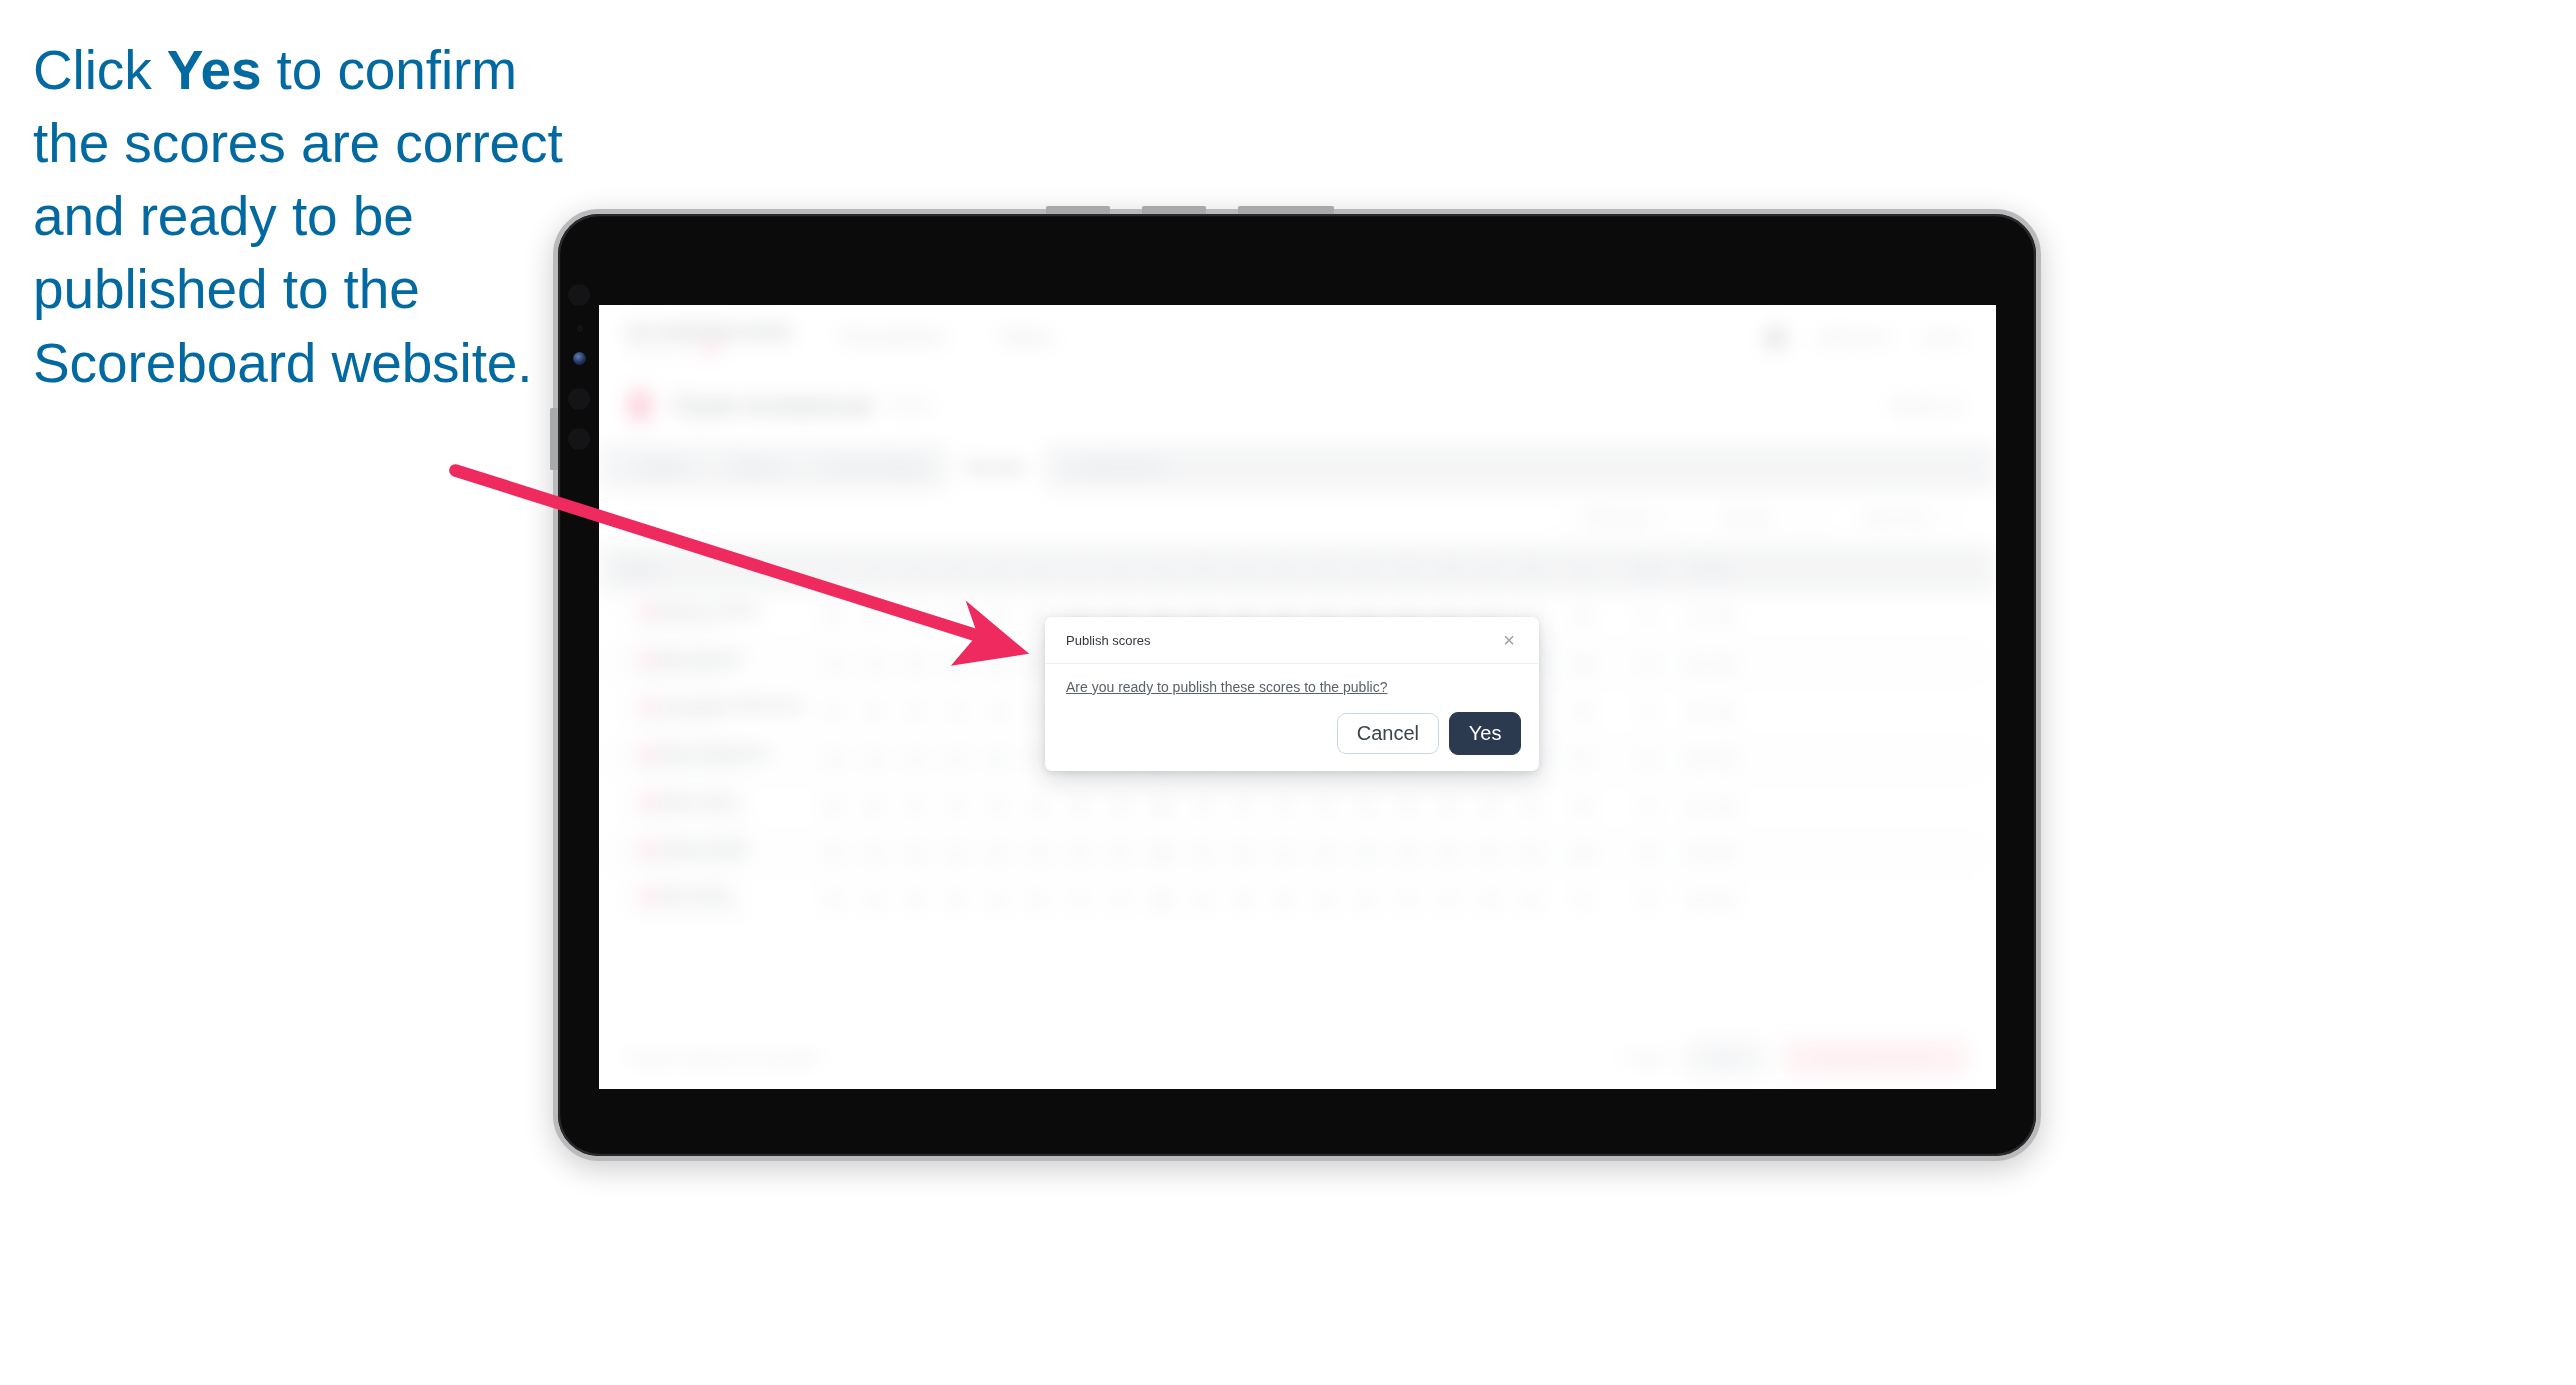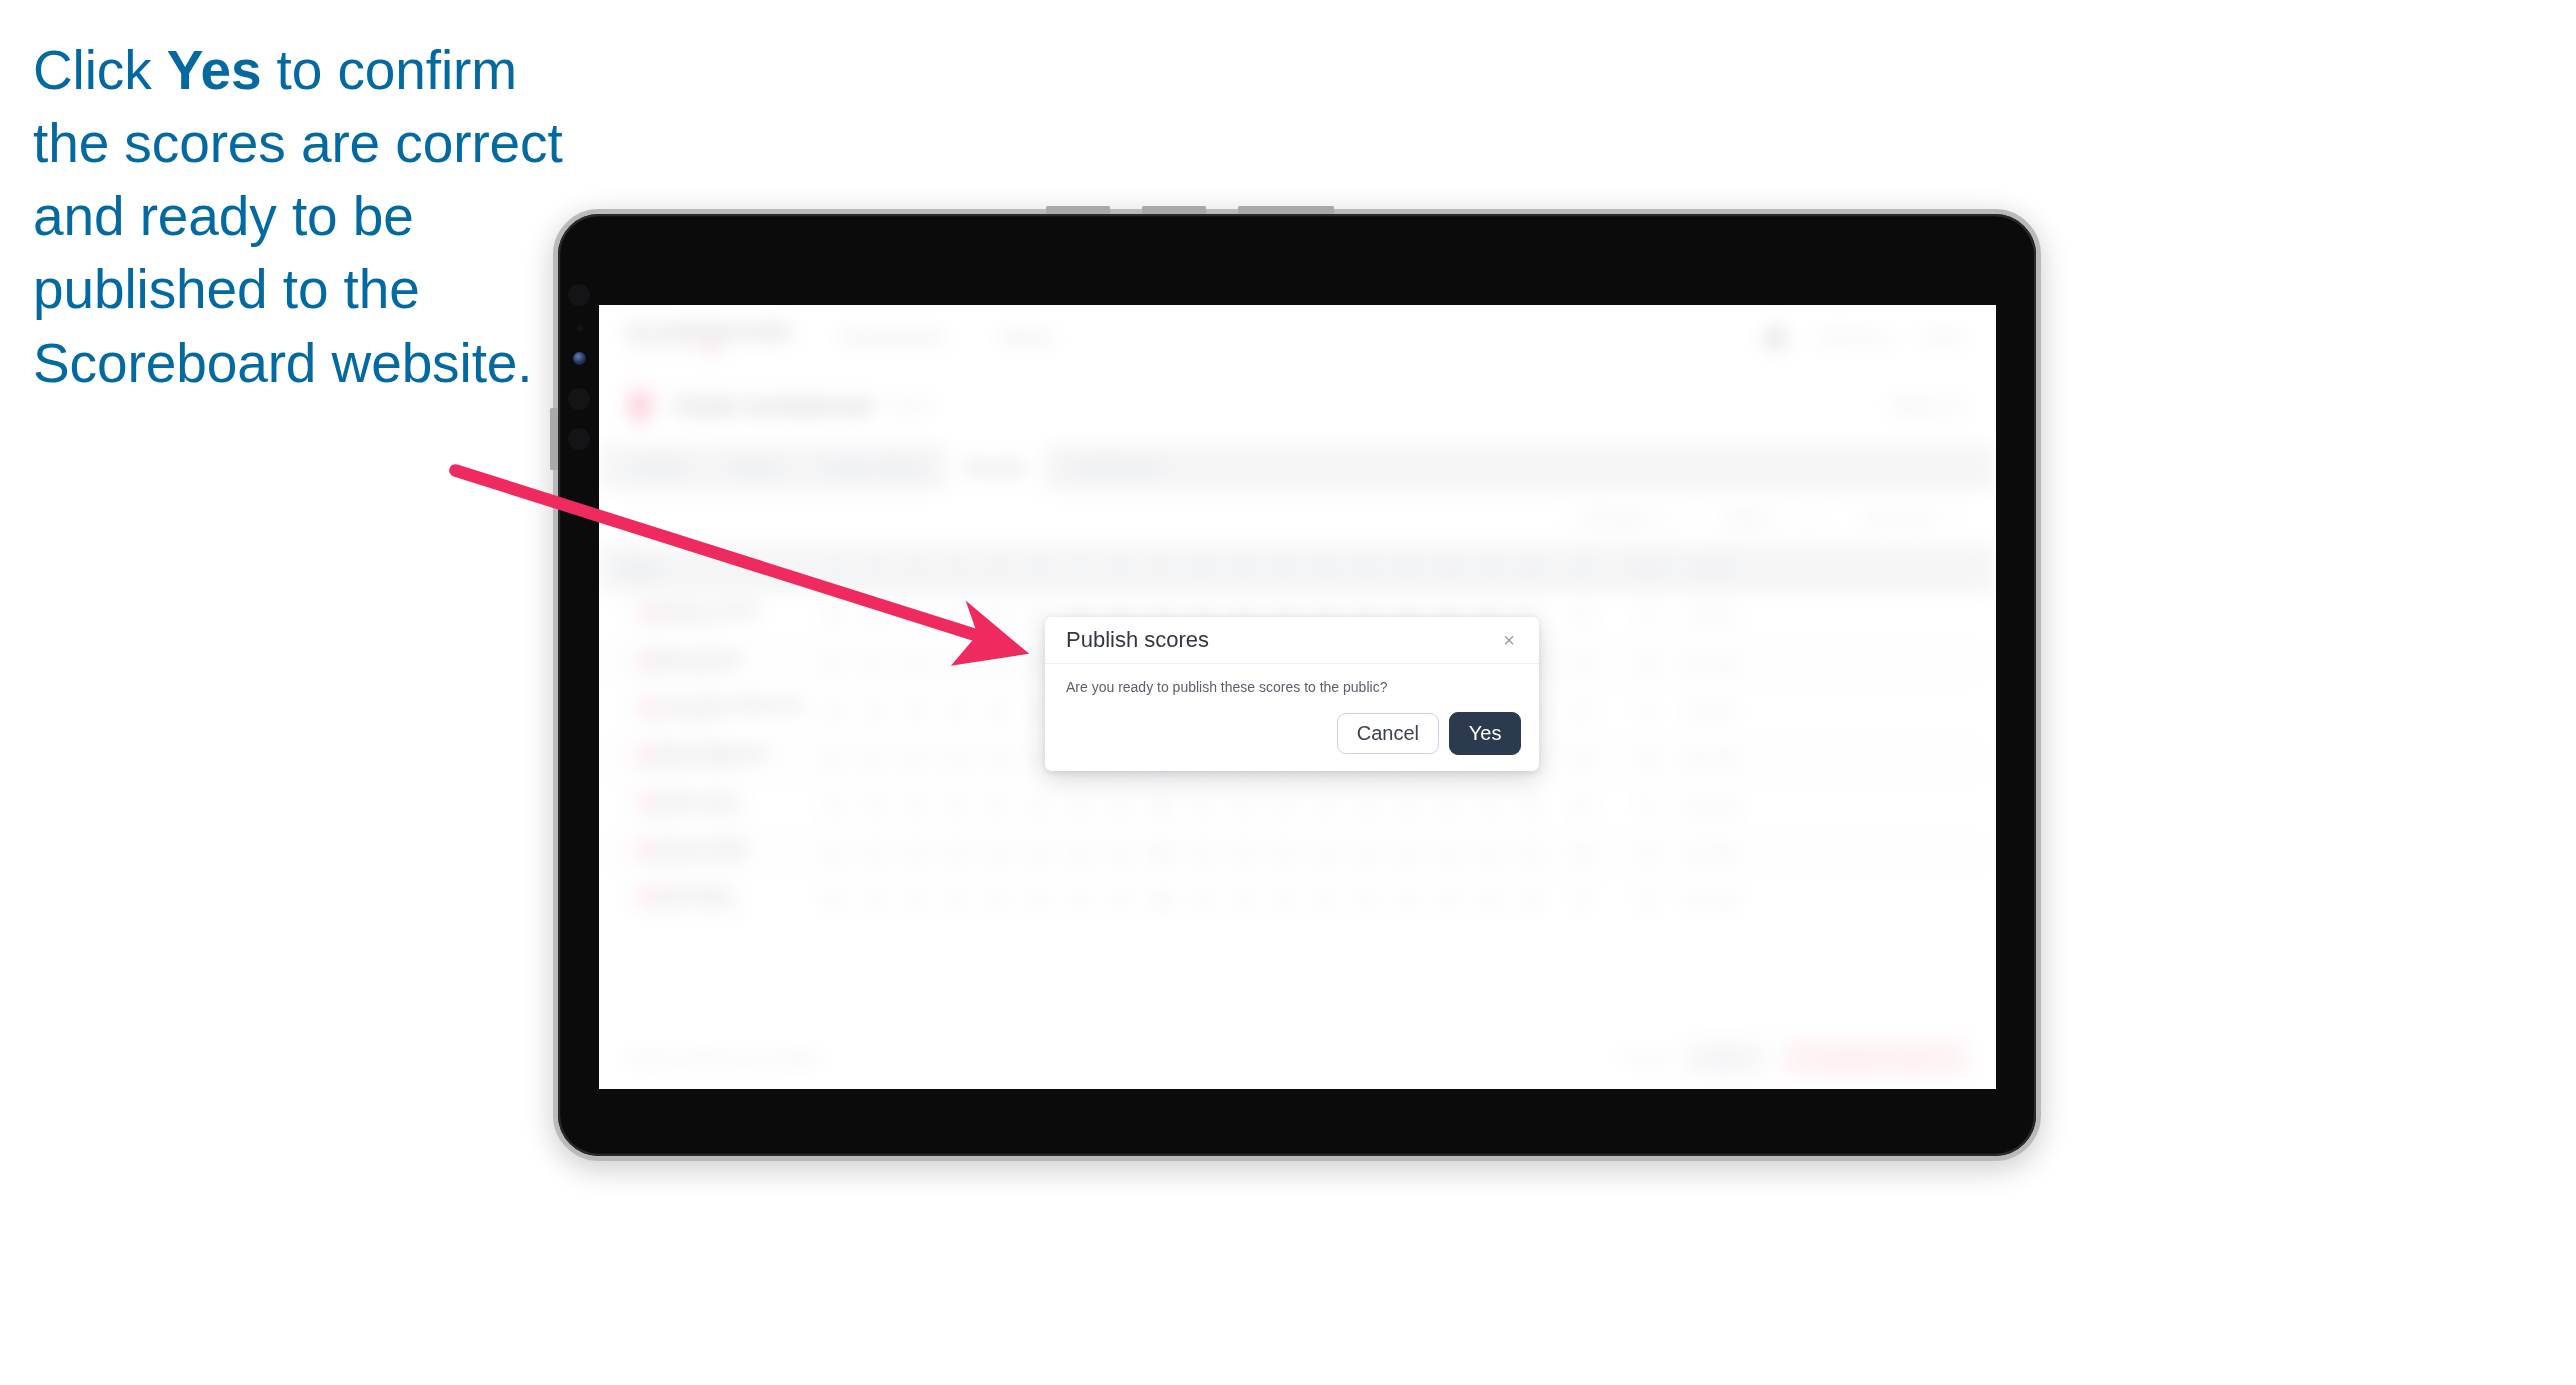--- a/index.html
+++ b/index.html
@@ -193,37 +193,38 @@
   }
   .modal-head {
     position: relative;
     height: 46px;
     border-bottom: 0.7px solid #eceef0;
     display: flex;
     align-items: center;
     padding: 0 19px 0 21px;
   }
   .modal-title {
-    font-size: 22px;
+    font-size: 13px;
     color: #32383f;
     font-weight: 400;
   }
   .modal-close {
     margin-left: auto;
     width: 22px; height: 22px;
     display: flex; align-items: center; justify-content: center;
     color: #9aa0a8;
     font-size: 20px;
     line-height: 1;
     cursor: pointer;
   }
   .modal-body {
     padding: 15px 9px 0 21px;
     font-size: 14px;
     color: #5b616b;
+    text-decoration: underline;
   }
   .modal-foot {
     position: absolute;
     right: 18px;
     bottom: 16.3px;
     display: flex;
     align-items: center;
     gap: 10.4px;
   }
   .btn {

